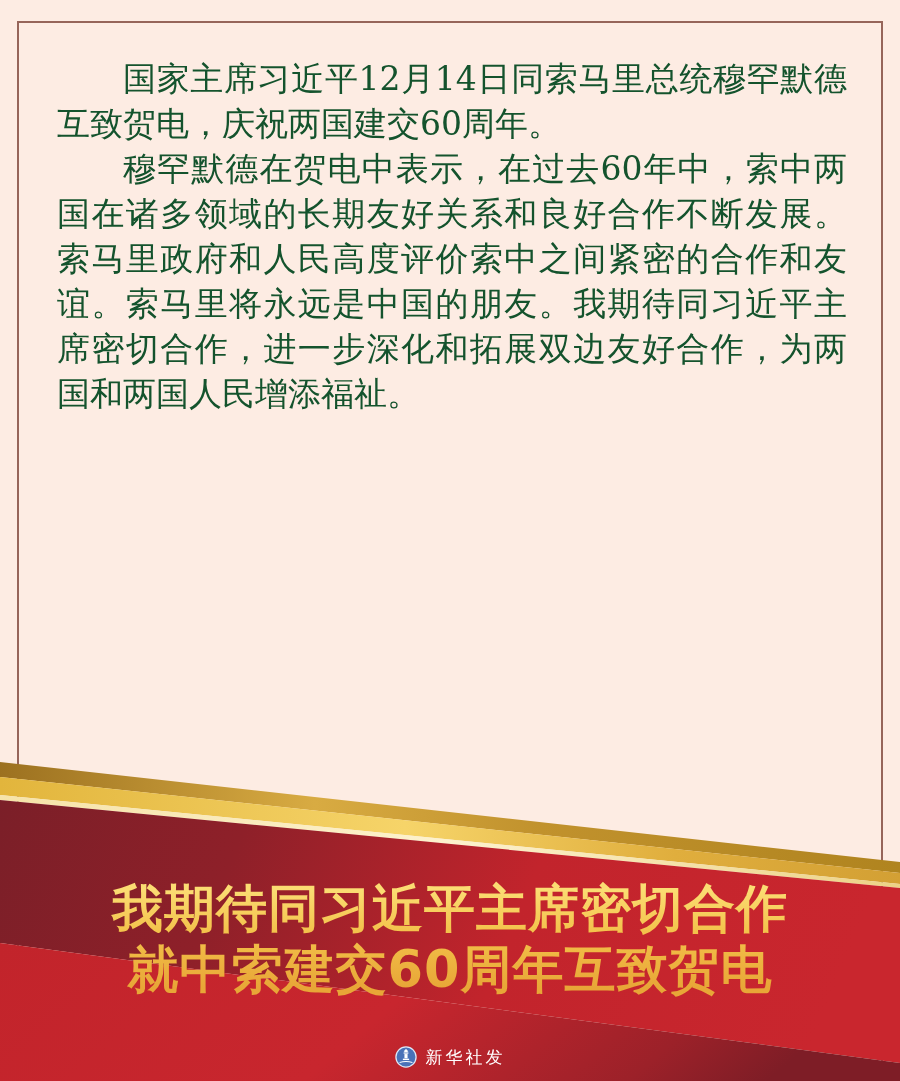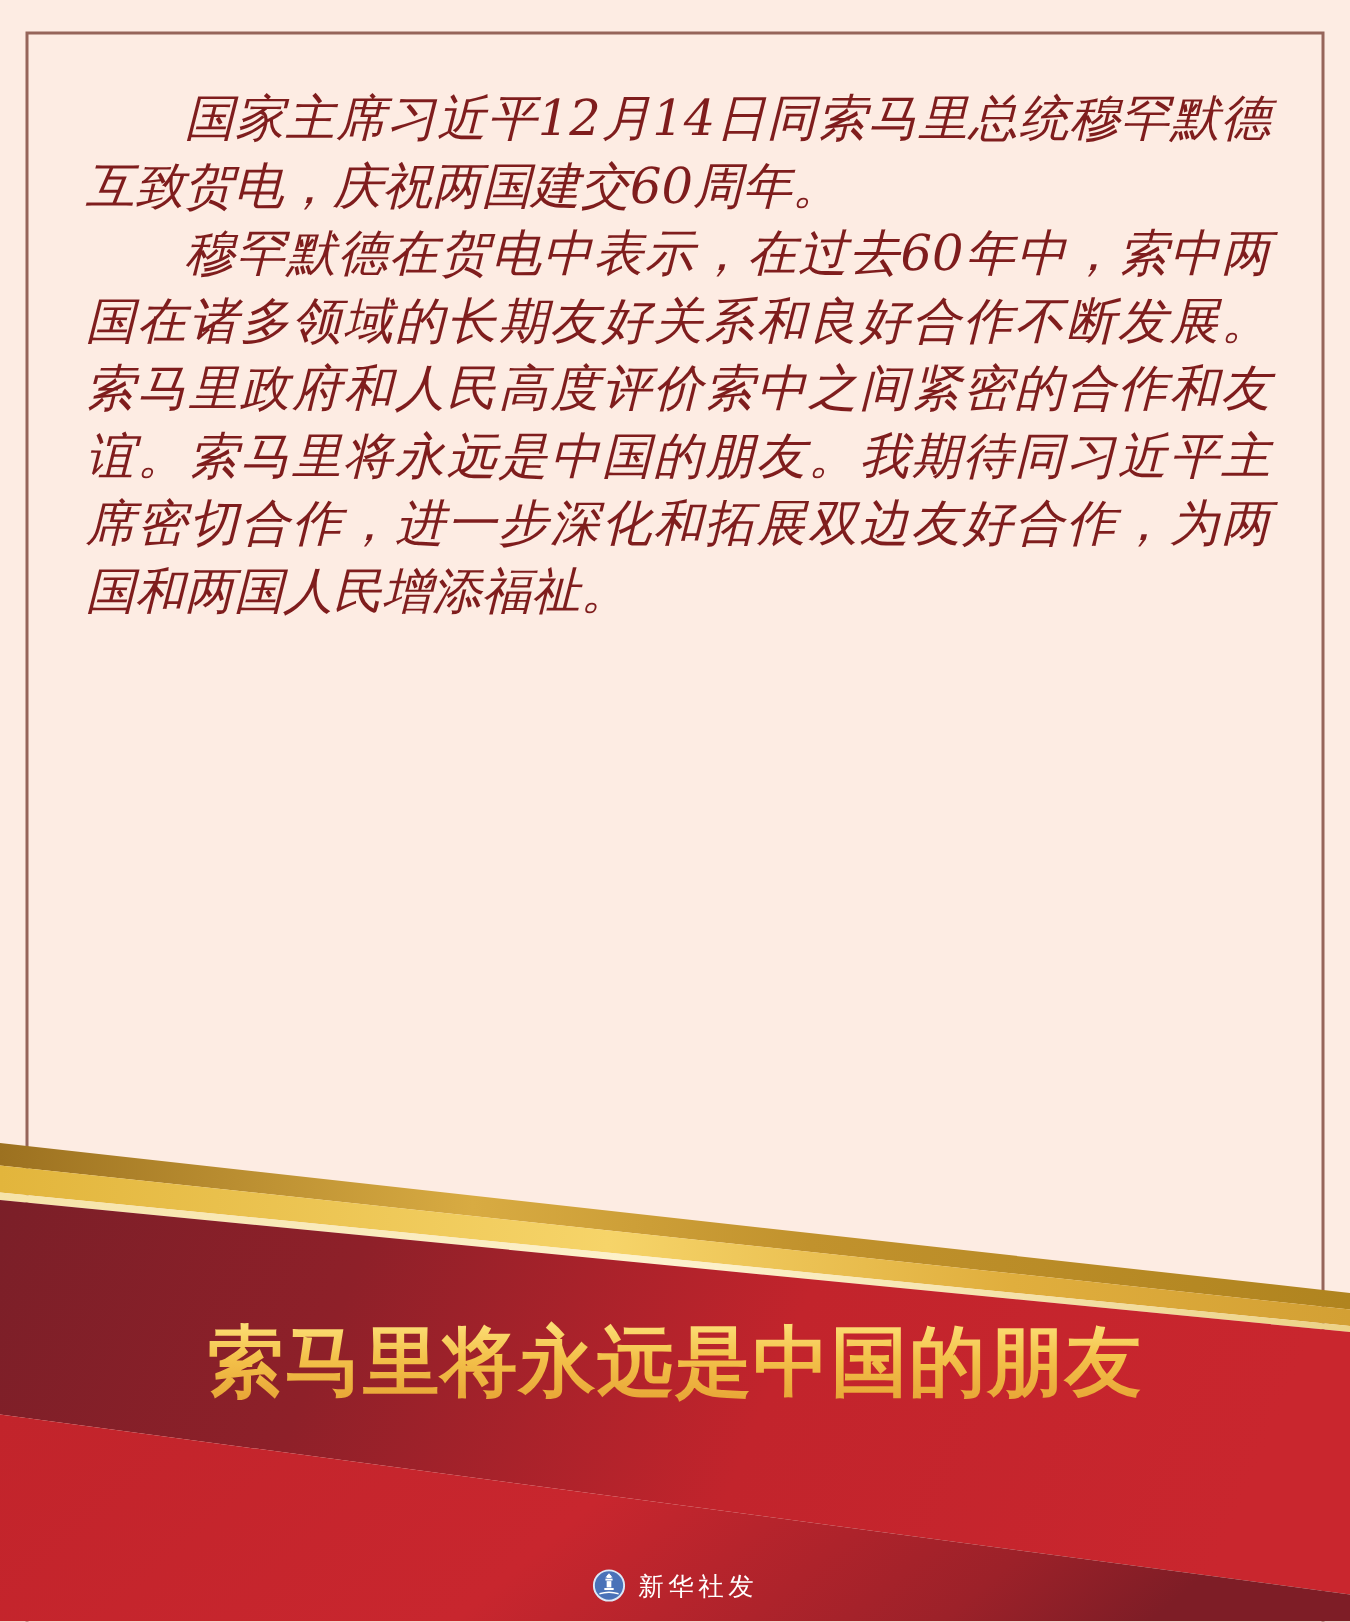--- a/index.html
+++ b/index.html
@@ -8,23 +8,22 @@
     background:#fdece3;
     font-family:"DejaVu Serif","Liberation Serif",serif;
   }
   .frame{
     position:absolute;left:17px;top:21px;right:17px;bottom:-4px;
     border:2px solid #96655a;
     pointer-events:none;
   }
   .article{
     position:absolute;left:57px;top:56px;width:790px;
-    font-size:33px;line-height:45px;color:#7f1d1d;
+    font-size:33px;line-height:45px;color:#14532d;
     text-align:justify;
-    font-style:italic;
   }
   .article p{margin:0;text-indent:2em;}
   .banner-svg{position:absolute;left:0;top:755px;width:900px;height:326px;display:block;}
   .banner-title{
     position:absolute;left:0;right:0;top:878px;text-align:center;
     font-family:"DejaVu Sans","Liberation Sans",sans-serif;
     font-weight:900;font-size:51px;line-height:61px;letter-spacing:1px;
     color:#f3c14a;
     background:linear-gradient(180deg,#fbdc72 10%,#f3c14a 45%,#e8a637 90%);
     -webkit-background-clip:text;background-clip:text;
@@ -88,21 +87,22 @@
   <polygon points="0,7 900,107 900,118 0,22" fill="url(#gDarkGold)"></polygon>
   <polygon points="0,22 900,118 900,129 0,40" fill="url(#gBrightGold)"></polygon>
   <polygon points="0,40 900,129 900,133 0,45" fill="url(#gPale)"></polygon>
 
   <polygon points="0,45 900,133 900,308 0,188" fill="url(#gUpperRed)"></polygon>
 
   <polygon points="0,188 900,308 900,326 0,326" fill="url(#gLowerRed)"></polygon>
 </svg>
 
 <div class="banner-title">
-  <div>索马里将永远是中国的朋友</div>
+  <div>我期待同习近平主席密切合作</div>
+  <div>就中索建交60周年互致贺电</div>
 </div>
 
 <div class="credit-row">
   <svg class="credit-logo" viewBox="0 0 24 24" aria-hidden="true">
     <circle cx="12" cy="12" r="11" fill="#4a72b8"></circle>
     <circle cx="12" cy="12" r="11" fill="none" stroke="#dce8f7" stroke-width="1.4"></circle>
 
     <rect x="10.6" y="4.5" width="2.8" height="2" fill="#ffffff"></rect>
     <polygon points="12,3 14.6,6.2 9.4,6.2" fill="#ffffff"></polygon>
     <rect x="9.4" y="7" width="5.2" height="1.4" fill="#ffffff"></rect>

